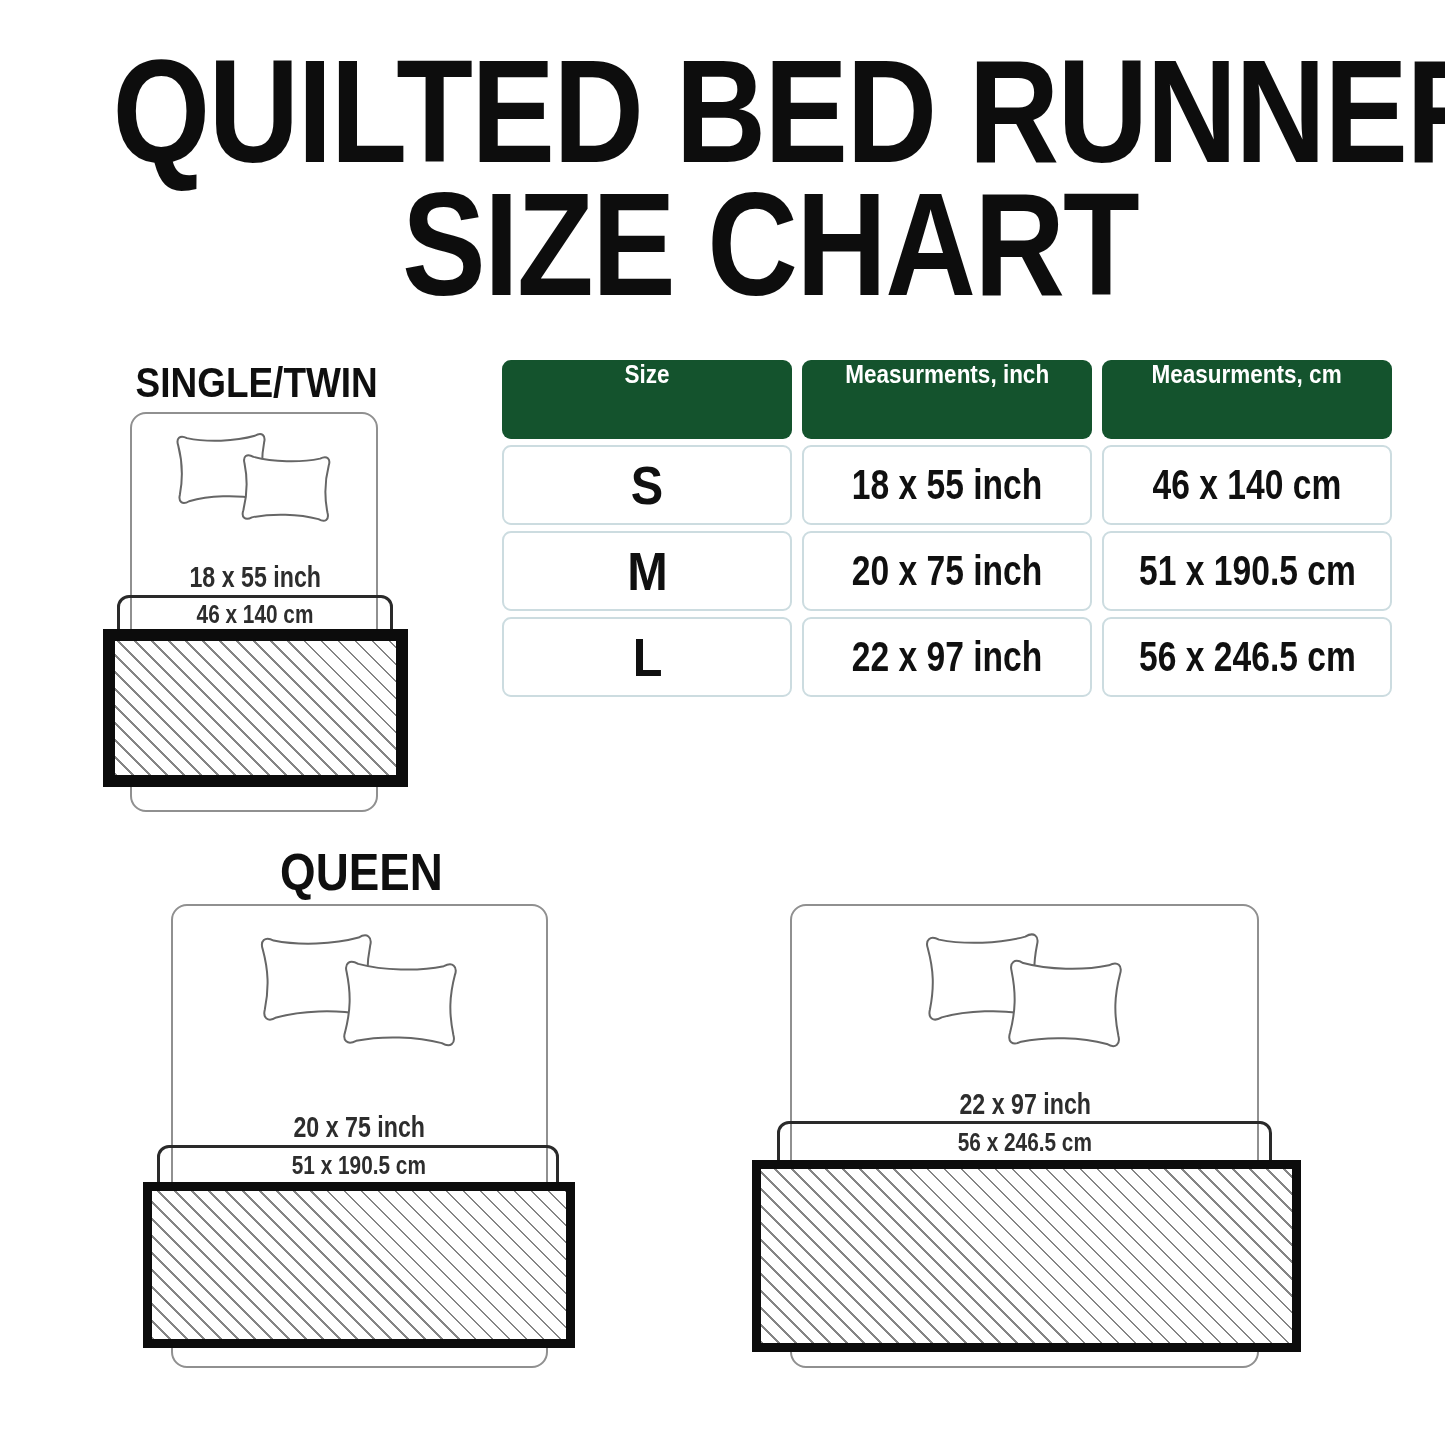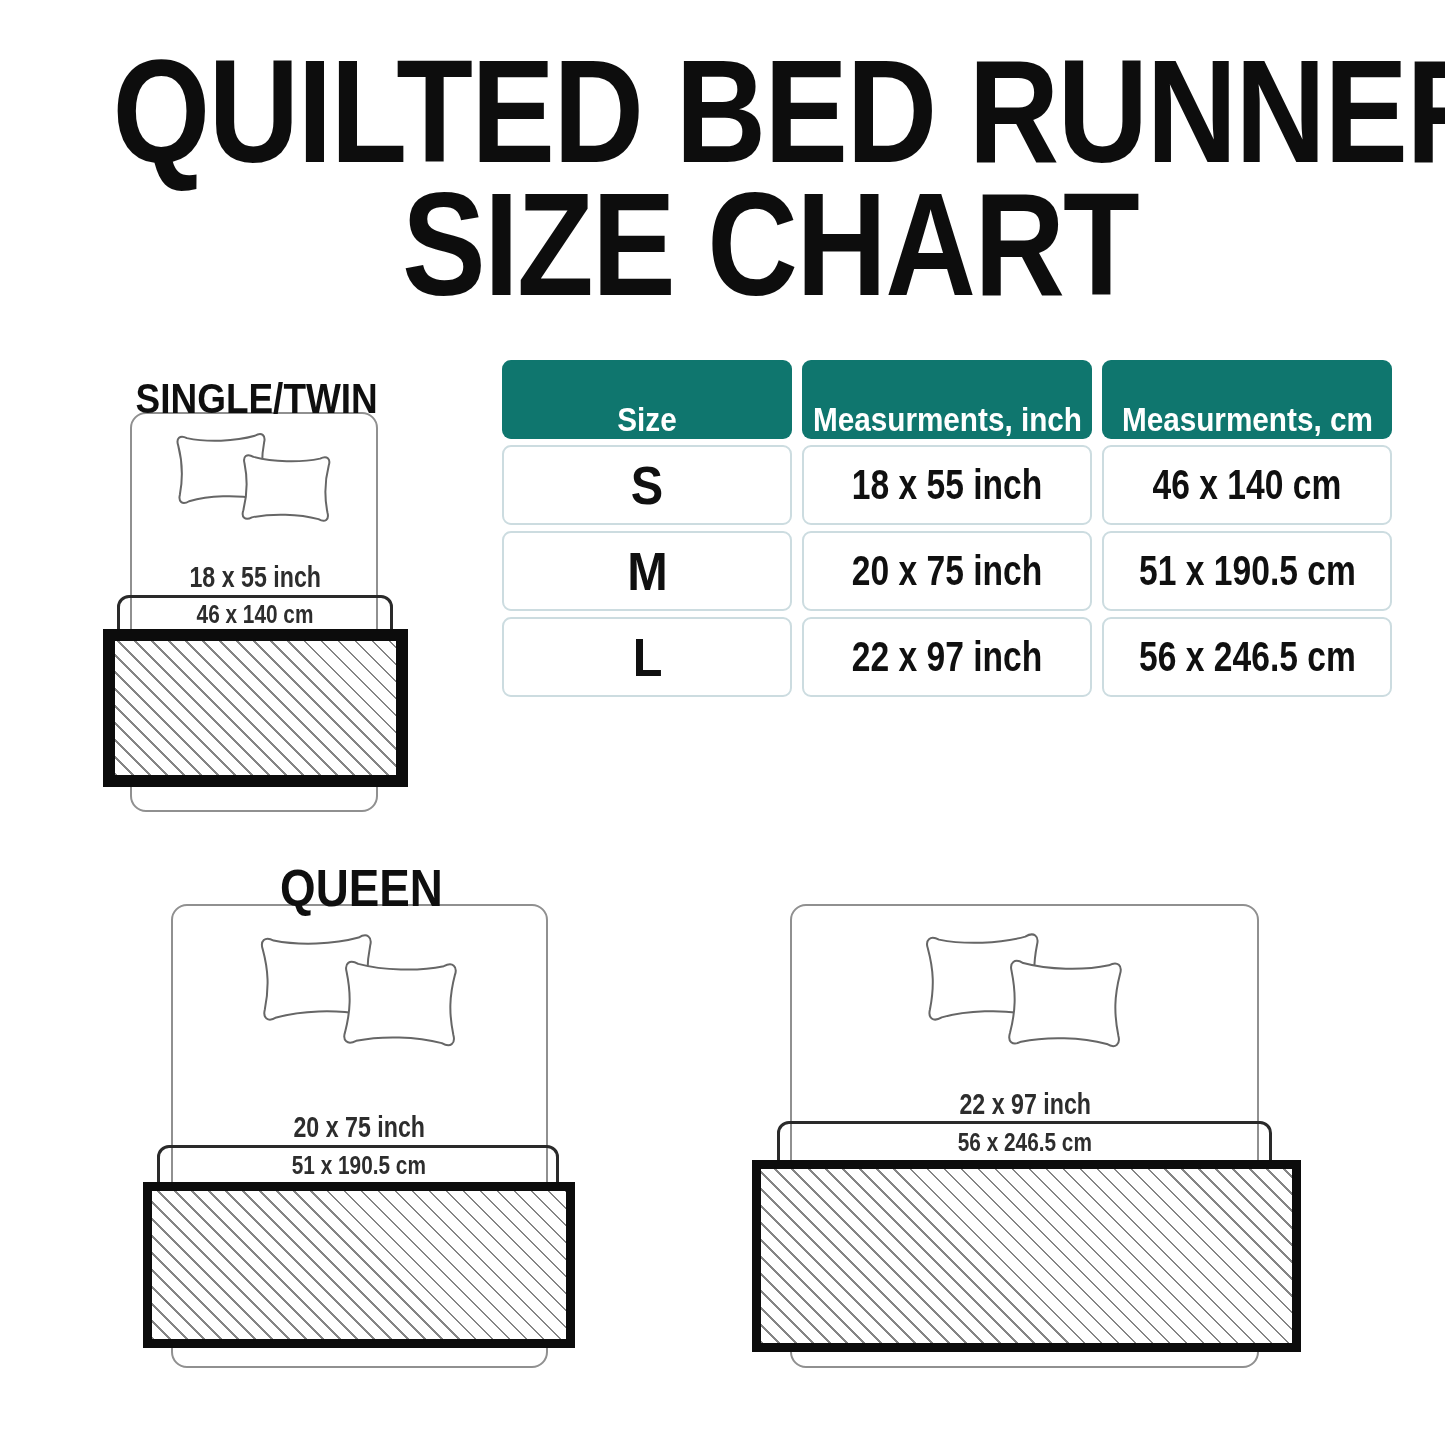--- a/index.html
+++ b/index.html
@@ -11,22 +11,22 @@
   .title-line{position:absolute;left:0;width:1445px;text-align:center;color:#0d0d0d;
               font-size:146px;letter-spacing:-2px;}
   #title-1{top:37px;height:150px;line-height:150px;}
   #title-2{top:170px;height:150px;line-height:150px;margin-left:47px;}
   .title-line .tx{transform:scaleX(0.86);}
 
   
   #size-table{position:absolute;left:502px;top:360px;display:grid;
               grid-template-columns:290px 290px 290px;
               grid-template-rows:79px 80px 80px 80px;gap:6px 10px;}
-  .th{background:#0f766e;border-radius:9px;color:#ffffff;font-size:33px;
-      display:flex;align-items:flex-end;justify-content:center;}
+  .th{background:#14532d;border-radius:9px;color:#ffffff;font-size:25px;
+      display:flex;align-items:flex-start;justify-content:center;}
   .th .tx{transform:scaleX(0.9);}
   .td{background:#ffffff;border:2px solid #ccdce0;border-radius:9px;color:#101010;
       font-size:42px;display:flex;align-items:center;justify-content:center;box-sizing:border-box;}
   .td .tx{transform:scaleX(0.8);}
   .td.size{font-size:54px;}
   .td.size .tx{transform:scaleX(0.9);}
 
   
   .bed{position:absolute;border:2px solid #909090;border-radius:16px;background:#ffffff;
        z-index:1;box-sizing:border-box;}
@@ -50,21 +50,21 @@
   #zone-king{left:777px;top:1121px;width:495px;height:85px;}
 
   .runner{position:absolute;z-index:4;box-sizing:border-box;border:9px solid #0c0c0c;
           background-color:#ffffff;
           background-image:repeating-linear-gradient(45deg,
             #858585 0px,#858585 1.8px,rgba(0,0,0,0) 1.8px,rgba(0,0,0,0) 12px);}
   #runner-single{left:103px;top:629px;width:305px;height:158px;border-width:12px;}
   #runner-queen{left:143px;top:1182px;width:432px;height:166px;}
   #runner-king{left:752px;top:1160px;width:549px;height:192px;}
 
-  .bed-label{position:absolute;text-align:center;color:#0f0f0f;z-index:5;margin-top:16px;}
+  .bed-label{position:absolute;text-align:center;color:#0f0f0f;z-index:5;}
   .bed-label .tx{transform:scaleX(0.88);}
   #label-single{left:57px;top:361px;width:400px;font-size:42px;line-height:44px;}
   #label-queen{left:161px;top:845px;width:400px;font-size:52px;line-height:55px;}
   #label-king{left:823px;top:845px;width:400px;font-size:52px;line-height:55px;}
 
   .dim{position:absolute;text-align:center;color:#2d2d2d;z-index:5;height:44px;line-height:44px;}
   .dim .tx{transform:scaleX(0.8);}
   .dim-inch{font-size:29px;}
   .dim-cm{font-size:26px;}
   #inch-single{left:105px;top:555px;width:300px;}

